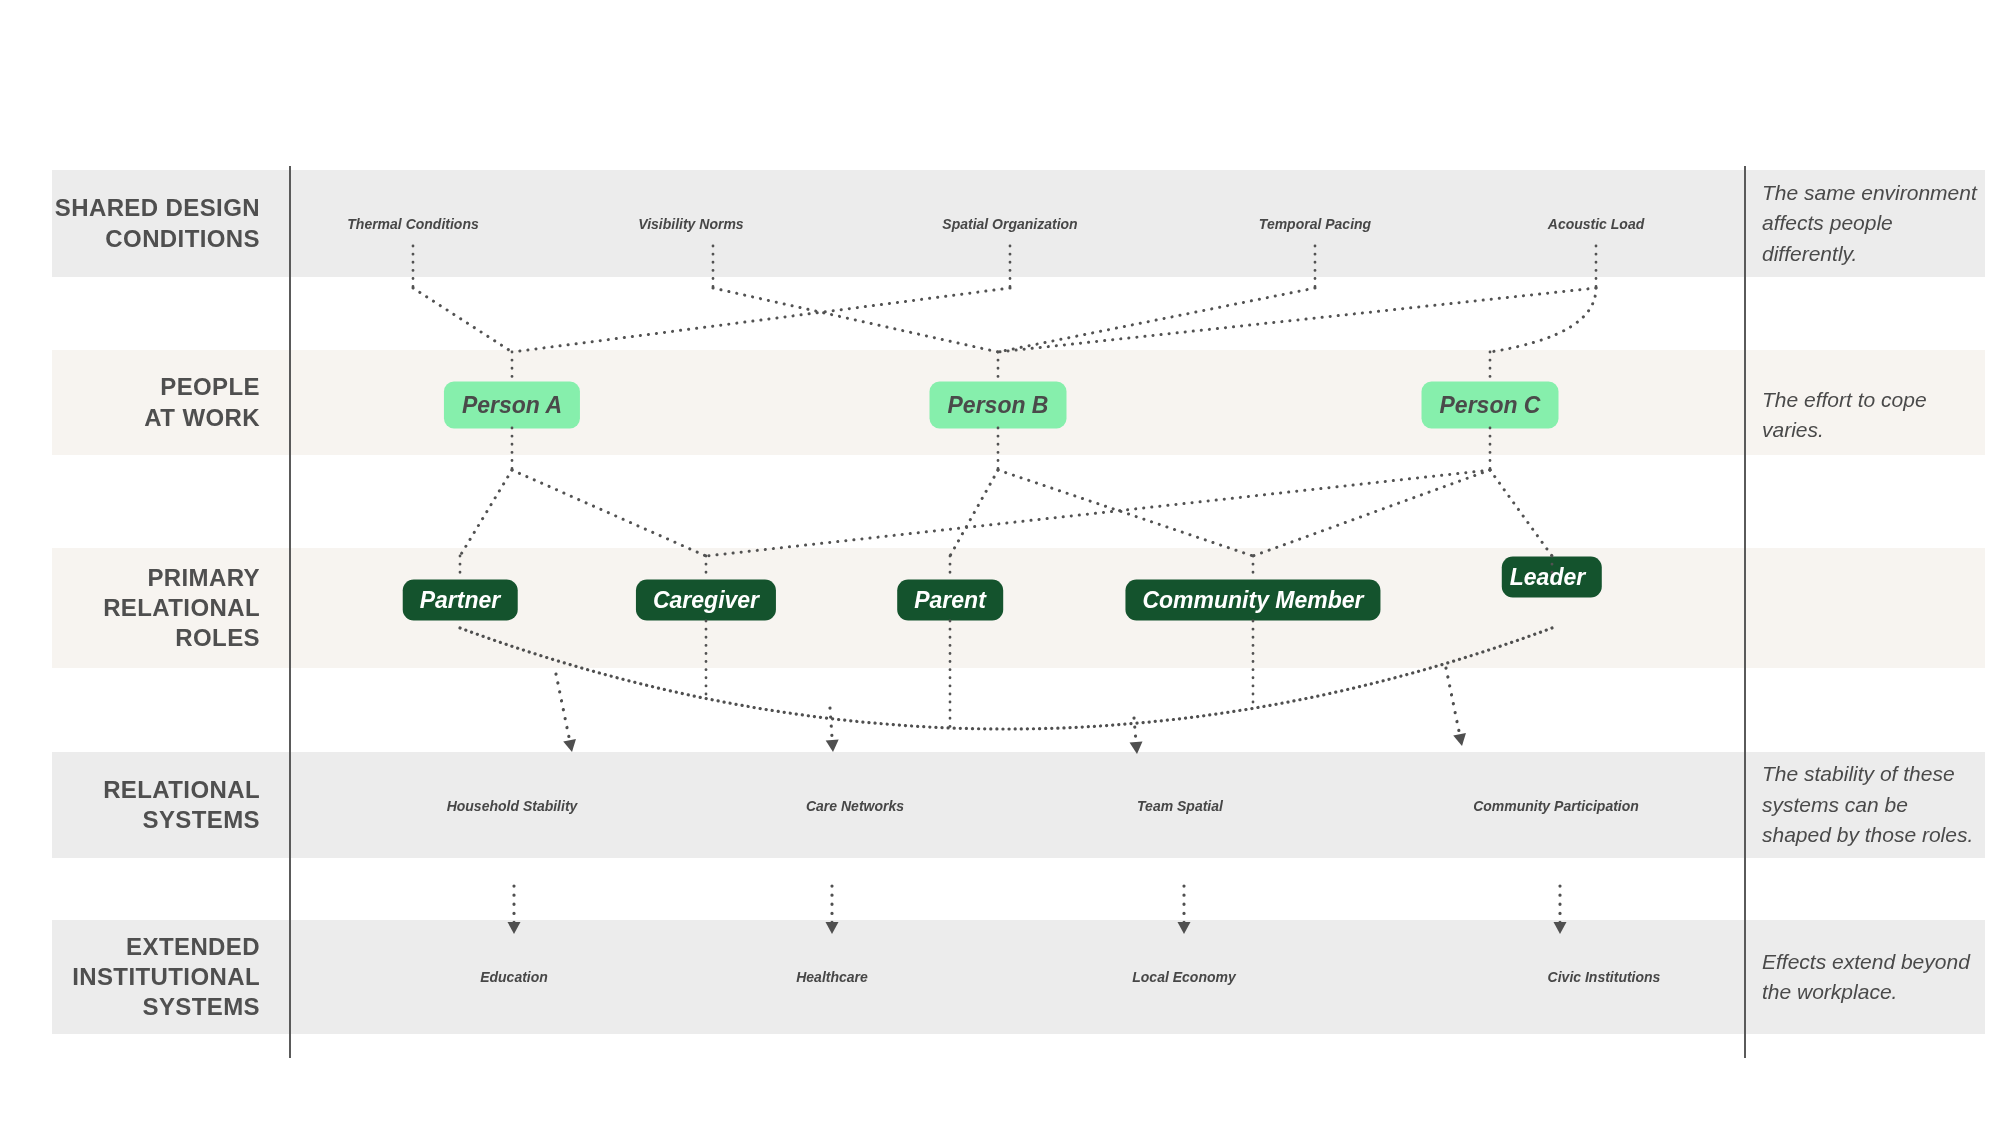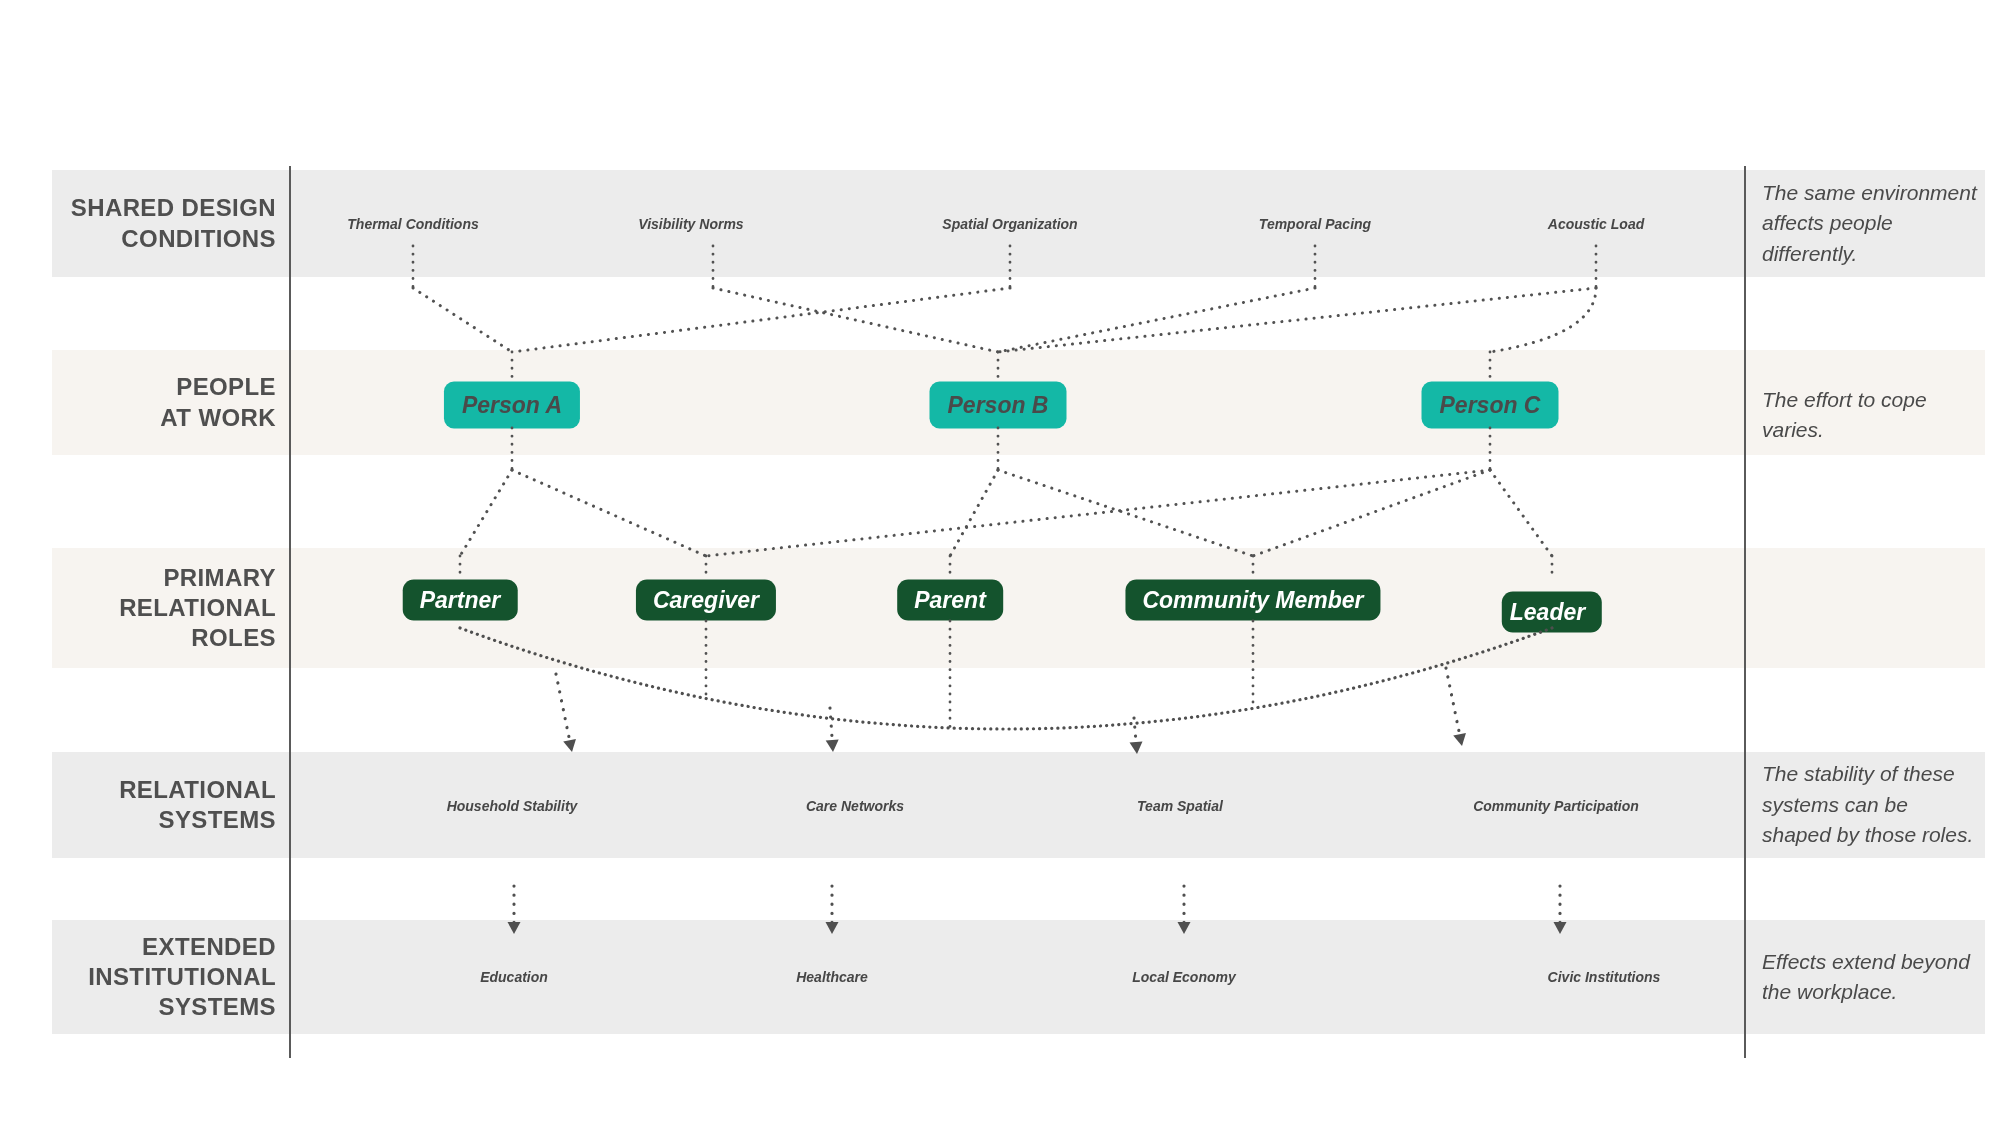--- a/index.html
+++ b/index.html
@@ -1,28 +1,28 @@
 <!DOCTYPE html>
 <html><head>
 <meta charset="utf-8">
 <style>
   html,body{margin:0;padding:0;background:#ffffff;}
   #stage{position:relative;width:2000px;height:1125px;background:#ffffff;
          font-family:"Liberation Sans",sans-serif;overflow:hidden;}
   .band{position:absolute;left:52px;width:1933px;}
   .band.gray{background:#ececec;}
   .band.warm{background:#f7f4f0;}
-  .row-label{position:absolute;left:56px;width:220px;display:flex;flex-direction:column;
+  .row-label{position:absolute;left:40px;width:220px;display:flex;flex-direction:column;
              justify-content:center;text-align:right;color:#4f4f4f;font-weight:bold;
              font-size:24px;line-height:1.26;letter-spacing:.4px;}
   .note{position:absolute;left:1762px;width:218px;display:flex;align-items:center;
         font-style:italic;font-size:21px;color:#4a4a4a;line-height:1.45;}
   .float-label{position:absolute;transform:translate(-50%,-50%);font-style:italic;
                font-weight:bold;font-size:14px;color:#474747;white-space:nowrap;}
-  .person-pill{position:absolute;transform:translate(-50%,-50%);background:#14b8a6;
+  .person-pill{position:absolute;transform:translate(-50%,-50%);background:#86efac;
                color:#4a4a4a;font-style:italic;font-weight:bold;font-size:23px;
                padding:10px 18px;border-radius:10px;white-space:nowrap;}
   .role-pill{position:absolute;transform:translate(-50%,-50%);background:#14532d;
              color:#ffffff;font-style:italic;font-weight:bold;font-size:23px;
              padding:7px 17px;border-radius:11px;white-space:nowrap;}
   svg.connector-layer{position:absolute;left:0;top:0;pointer-events:none;}
   .dot-line{fill:none;stroke:#525252;stroke-width:3;stroke-linecap:round;stroke-dasharray:0.1 8;}
   .dot-stub{fill:none;stroke:#525252;stroke-width:2.8;stroke-linecap:round;stroke-dasharray:0.1 8;}
   .dot-curve{fill:none;stroke:#4f4f4f;stroke-width:3.2;stroke-linecap:round;stroke-dasharray:0.1 6;}
   .dot-arrow{fill:none;stroke:#4f4f4f;stroke-width:3.2;stroke-linecap:round;stroke-dasharray:0.1 9;}
@@ -85,21 +85,21 @@
     <div class="float-label" style="left: 832px; top: 977px;">Healthcare</div>
     <div class="float-label" style="left: 1184px; top: 977px;">Local Economy</div>
     <div class="float-label" style="left: 1604px; top: 977px;">Civic Institutions</div>
     <div class="person-pill" style="left: 512px; top: 405px;">Person A</div>
     <div class="person-pill" style="left: 998px; top: 405px;">Person B</div>
     <div class="person-pill" style="left: 1490px; top: 405px;">Person C</div>
     <div class="role-pill" style="left: 460px; top: 600px;">Partner</div>
     <div class="role-pill" style="left: 706px; top: 600px;">Caregiver</div>
     <div class="role-pill" style="left: 950px; top: 600px;">Parent</div>
     <div class="role-pill" style="left: 1253px; top: 600px;">Community Member</div>
-    <div class="role-pill" style="left: 1552px; top: 612px; padding-left: 8px;">Leader</div>
+    <div class="role-pill" style="left: 1552px; top: 577px; padding-left: 8px;">Leader</div>
     <svg width="2000" height="1125" class="connector-layer">
       <line x1="290" y1="166" x2="290" y2="1058" class="rule"></line>
       <line x1="1745" y1="166" x2="1745" y2="1058" class="rule"></line>
       <path d="M 413 246 V 288" class="dot-stub"></path>
       <path d="M 713 246 V 288" class="dot-stub"></path>
       <path d="M 1010 246 V 288" class="dot-stub"></path>
       <path d="M 1315 246 V 288" class="dot-stub"></path>
       <path d="M 1596 246 V 288" class="dot-stub"></path>
       <path d="M 413 288 L 512 352" class="dot-line"></path>
       <path d="M 1010 288 L 512 352" class="dot-line"></path>

